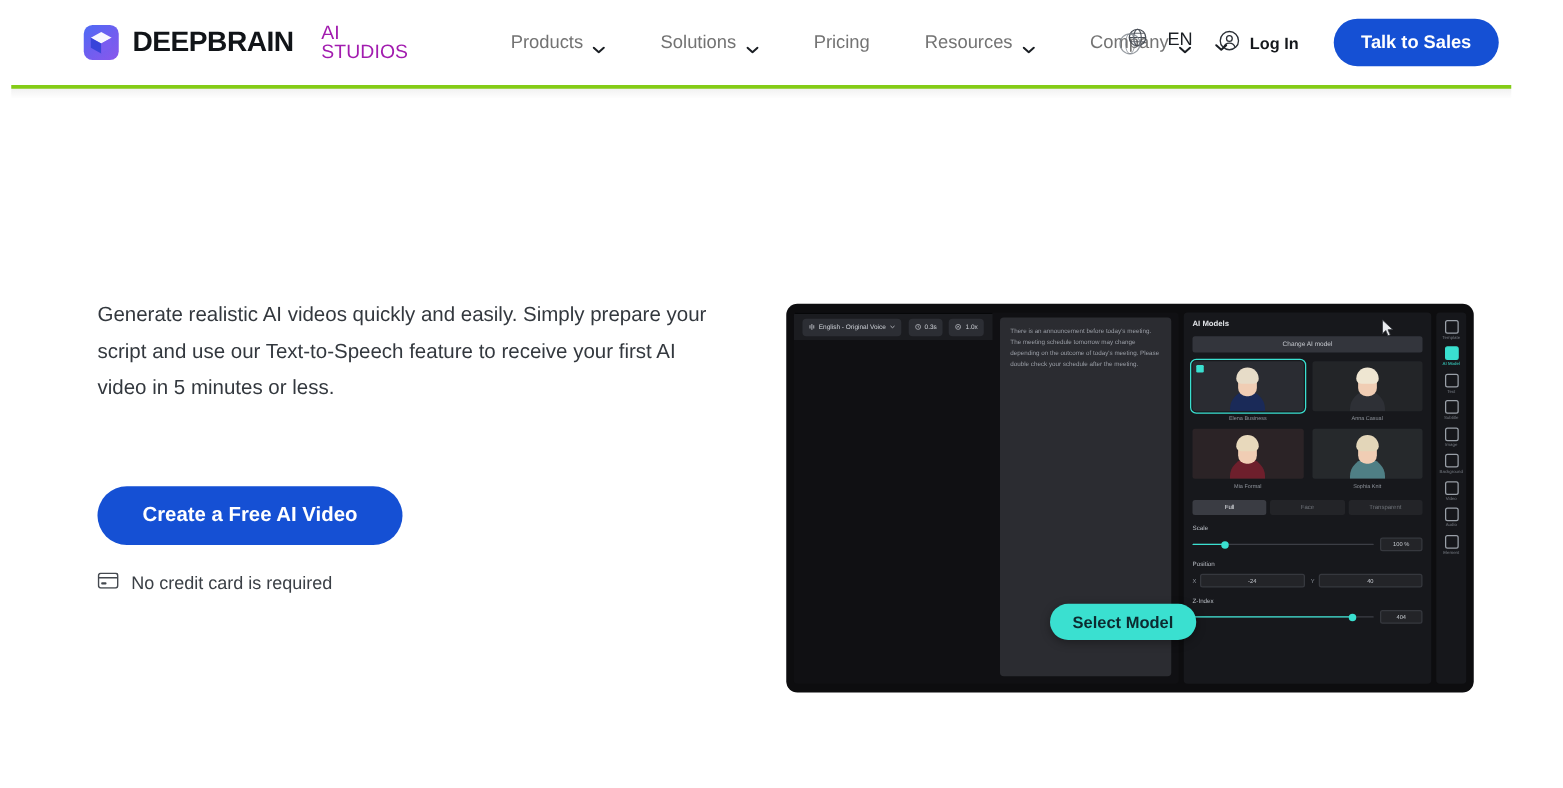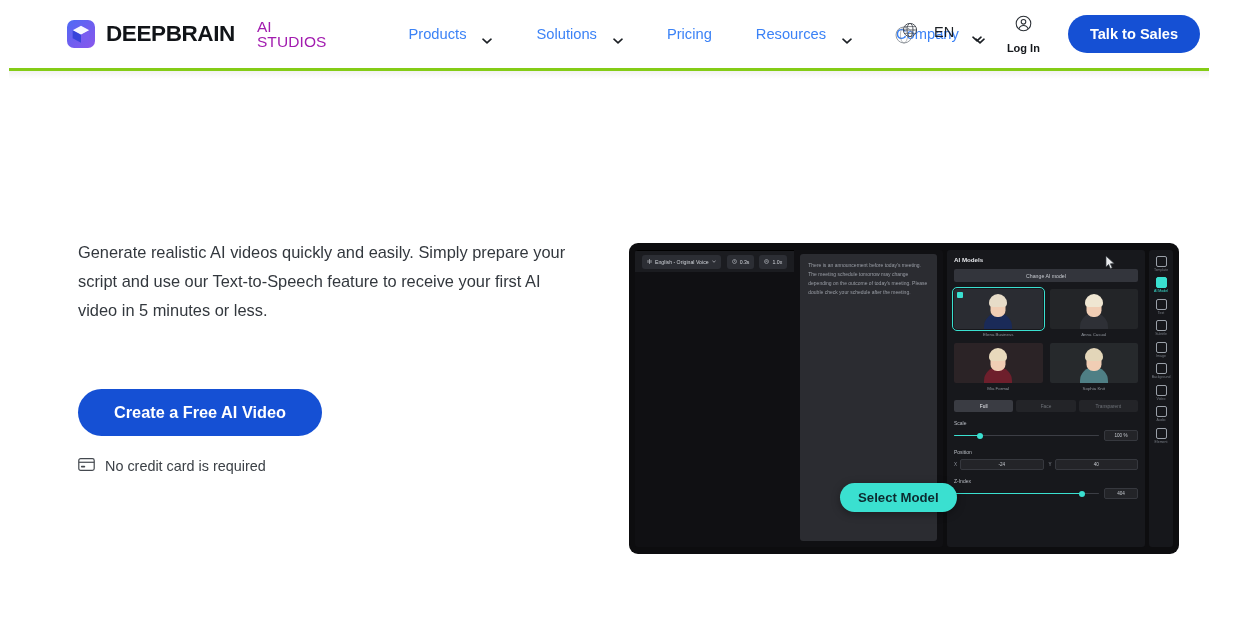--- a/index.html
+++ b/index.html
@@ -68,24 +68,24 @@
 
   .nav {
     display: flex;
     align-items: center;
     margin-left: 60px;
     gap: 0px;
   }
   .nav-item {
     display: flex;
     align-items: center;
-    gap: 16px;
+    gap: 8px;
     font-size: 14.7px;
     font-weight: 500;
-    color: #3b82f6;
+    color: #737373;
     padding: 8px 22px;
     cursor: pointer;
     white-space: nowrap;
     position: relative;
   }
   .caret {
     width: 10px; height: 6px;
     display: inline-block;
   }
 
@@ -110,27 +110,26 @@
     color: #1b1f24;
     cursor: pointer;
     z-index: 60;
   }
   .lang .caret { margin-left: 2px; }
 
   .login {
     display: flex;
     align-items: center;
     gap: 8px;
-    font-size: 11px;
+    font-size: 13px;
     font-weight: 600;
     color: #15181c;
     cursor: pointer;
     margin-right: 28px;
     white-space: nowrap;
-    flex-direction: column;
   }
 
   .btn-sales {
     background: #1550d4;
     color: #ffffff;
     border: none;
     border-radius: 22px;
     height: 38px;
     padding: 0 22px;
     font-size: 14.6px;

